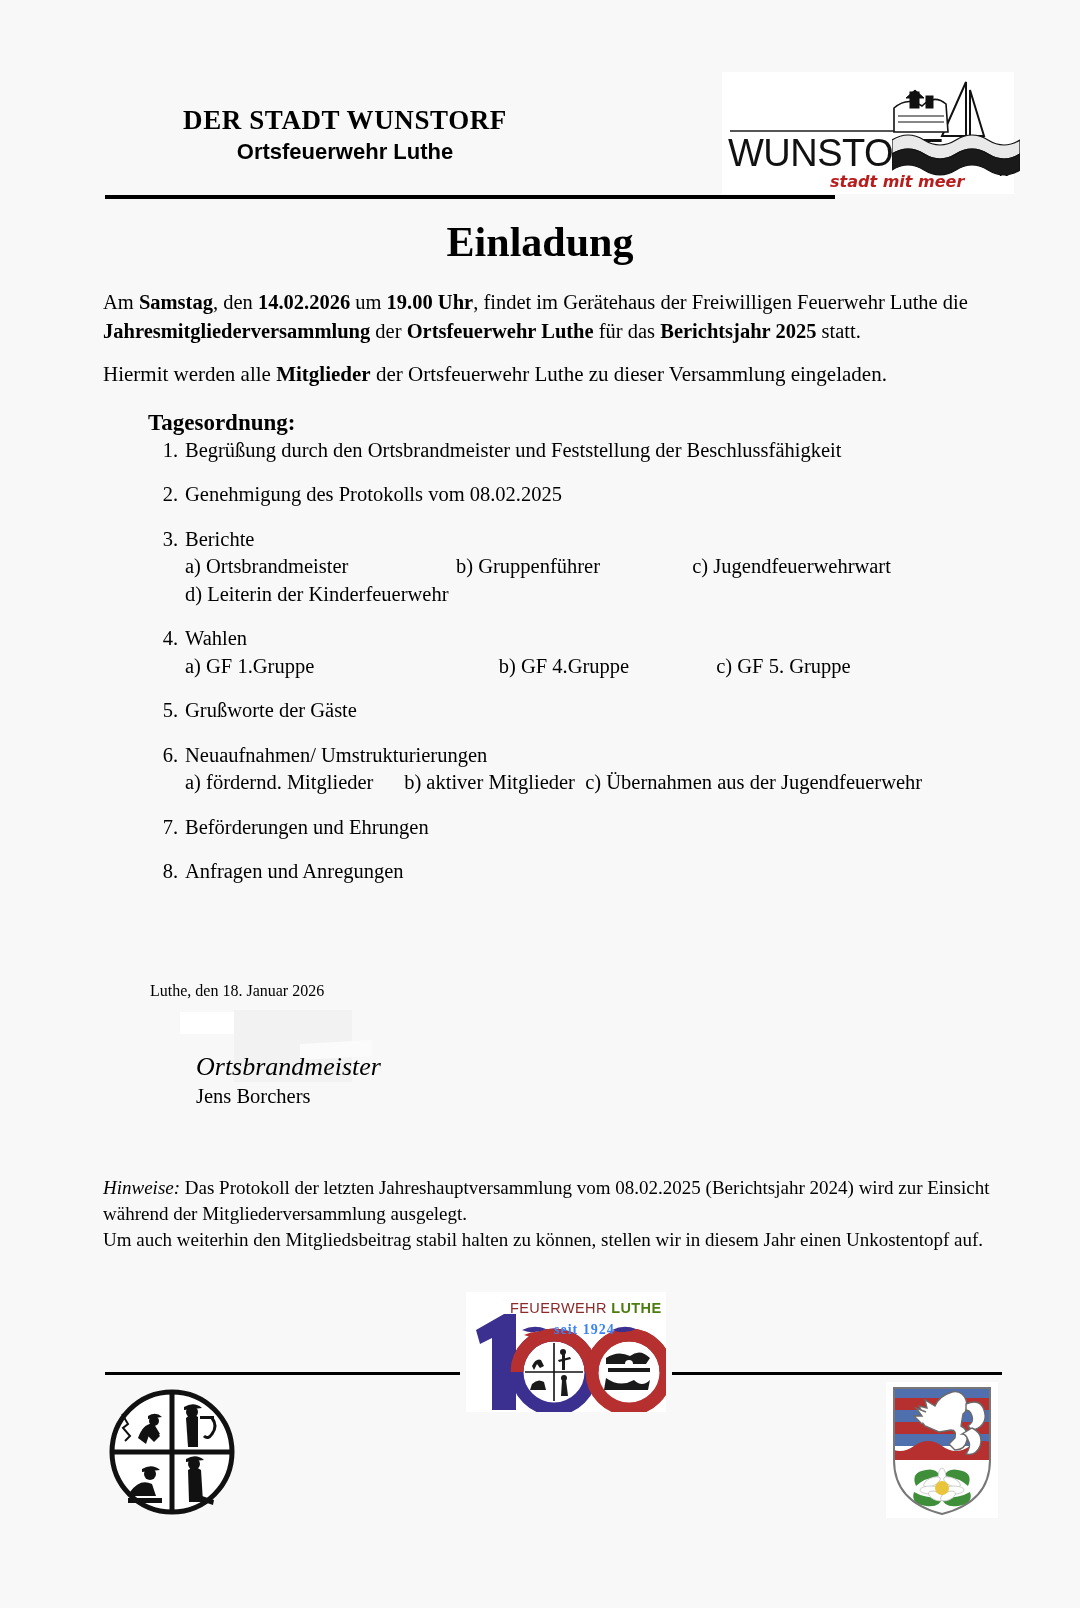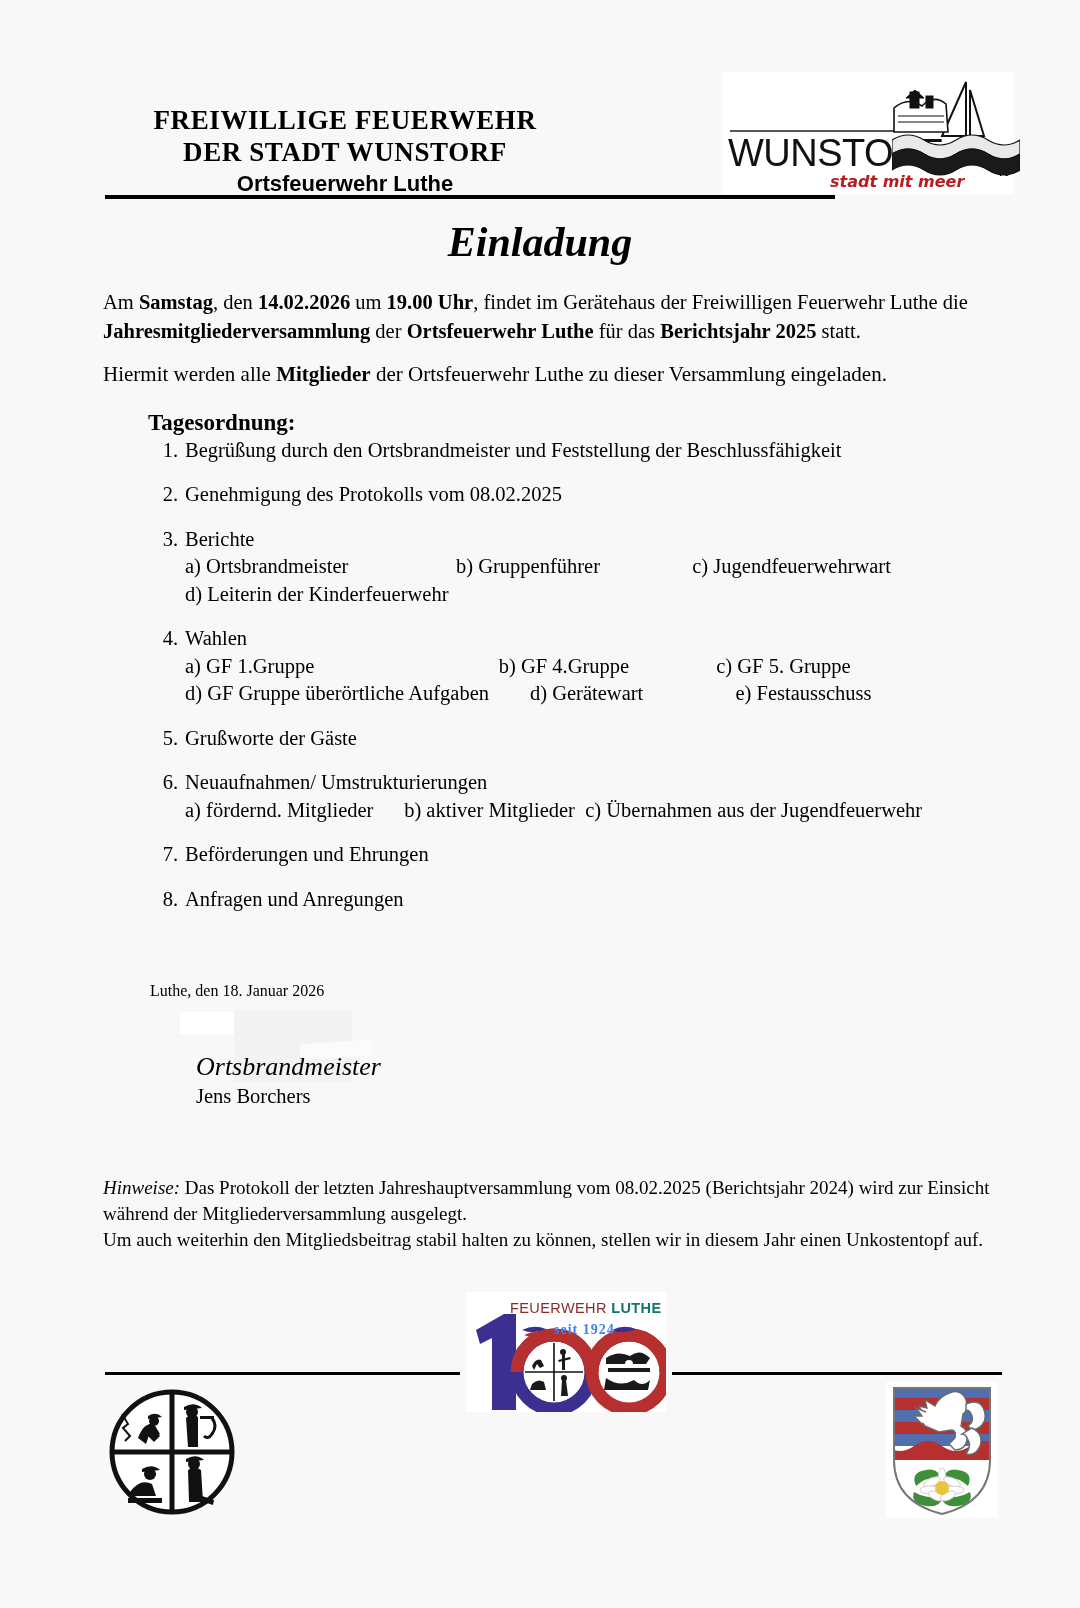--- a/index.html
+++ b/index.html
@@ -115,21 +115,20 @@
 
   
   .title {
     position: absolute;
     left: 0;
     top: 218px;
     width: 1080px;
     text-align: center;
     font-family: "Liberation Serif", "DejaVu Serif", serif;
     font-weight: bold;
-    font-style: italic;
     font-size: 42px;
   }
 
   
   .body-block {
     position: absolute;
     left: 103px;
     top: 288px;
     width: 885px;
     font-size: 20.5px;
@@ -251,21 +250,21 @@
   .l100-top {
     position: absolute;
     left: 44px;
     top: 8px;
     font-family: "Liberation Sans", "DejaVu Sans", sans-serif;
     font-size: 14.5px;
     color: #8c2a2a;
     letter-spacing: 0.4px;
     white-space: nowrap;
   }
-  .l100-top b { color: #0f766e; font-weight: bold; }
+  .l100-top b { color: #4d7c0f; font-weight: bold; }
   .l100-seit {
     position: absolute;
     left: 88px;
     top: 30px;
     font-family: "Liberation Serif", "DejaVu Serif", serif;
     font-weight: bold;
     font-size: 14px;
     color: #3b82f6;
     letter-spacing: 1px;
     white-space: nowrap;
@@ -307,21 +306,20 @@
     background: #ffffff;
   }
 </style>
 </head>
 <body>
 
 <div class="page">
 
   <div class="header">
     <div class="org-lines">
-      <div class="org-l1">FREIWILLIGE FEUERWEHR</div>
       <div class="org-l2">DER STADT WUNSTORF</div>
       <div class="org-l3">Ortsfeuerwehr Luthe</div>
     </div>
   </div>
   <div class="header-rule"></div>
 
   <div class="wunstorf-logo">
     <div class="wl-rule"></div>
     <div class="wl-word">WUNSTORF</div>
     <div class="wl-claim">stadt mit meer</div>
@@ -376,21 +374,20 @@
         <span class="ag-sub">a) Ortsbrandmeister                     b) Gruppenführer                  c) Jugendfeuerwehrwart</span>
         <span class="ag-sub">d) Leiterin der Kinderfeuerwehr</span>
       </div>
     </div>
 
     <div class="ag-item">
       <span class="ag-num">4.</span>
       <div class="ag-body">
         <span>Wahlen</span>
         <span class="ag-sub">a) GF 1.Gruppe                                    b) GF 4.Gruppe                 c) GF 5. Gruppe</span>
-        <span class="ag-sub">d) GF Gruppe überörtliche Aufgaben        d) Gerätewart                  e) Festausschuss</span>
       </div>
     </div>
 
     <div class="ag-item">
       <span class="ag-num">5.</span>
       <div class="ag-body"><span>Grußworte der Gäste</span></div>
     </div>
 
     <div class="ag-item">
       <span class="ag-num">6.</span>

